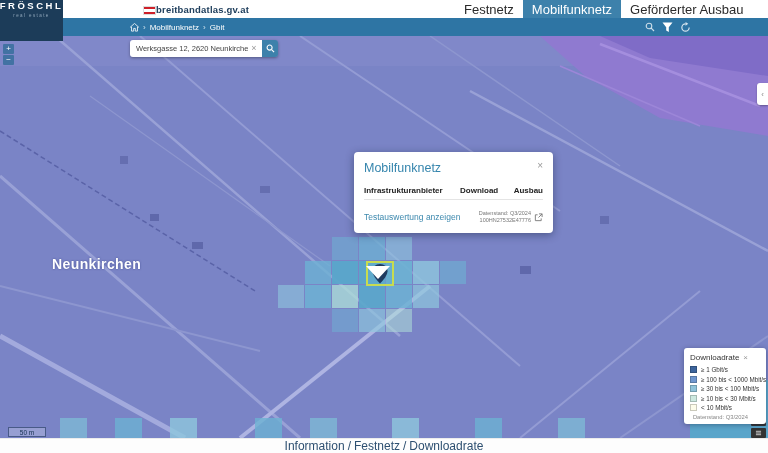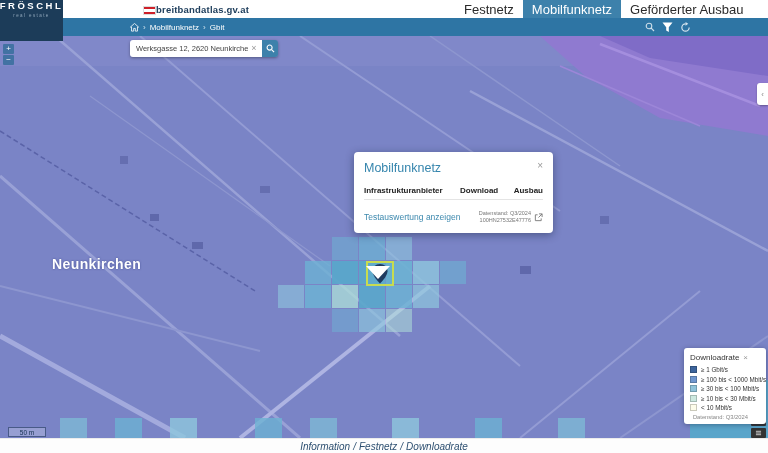--- a/index.html
+++ b/index.html
@@ -99,21 +99,21 @@
   .scalebar { position:absolute; left:8px; top:427px; width:38px; height:10px; z-index:4;
               border:1px solid rgba(20,45,85,.6); background:rgba(255,255,255,.22);
               display:flex; align-items:center; justify-content:center; font-size:6.5px; color:#14304f; }
   .mapbtns { position:absolute; left:751px; top:416px; z-index:4; display:flex; flex-direction:column; gap:2px; }
   .mapbtn { width:15px; height:10px; background:#333; border:none; border-radius:1px; cursor:pointer;
             display:flex; align-items:center; justify-content:center; color:#eee; font-size:6px; line-height:6px; padding:0; }
 
   
   .footer { position:absolute; left:0; top:438px; width:768px; height:15px; background:#fdfdfd; z-index:7;
             display:flex; align-items:center; justify-content:center; gap:3px; border-top:1px solid #ececec; }
-  .footer span { font-size:10px; color:#2d4f70;font-style:italic; }
+  .footer span { font-size:12px; color:#2d4f70; }
   .footer .flink { cursor:pointer; }
 </style>
 </head>
 <body>
 
 <div class="app">
 
   <svg class="map-svg" viewBox="0 0 768 402" preserveAspectRatio="none">
     <rect x="0" y="0" width="768" height="402" fill="#7a84c6"></rect>
     <rect x="0" y="0" width="768" height="30" fill="#8088c9"></rect>

